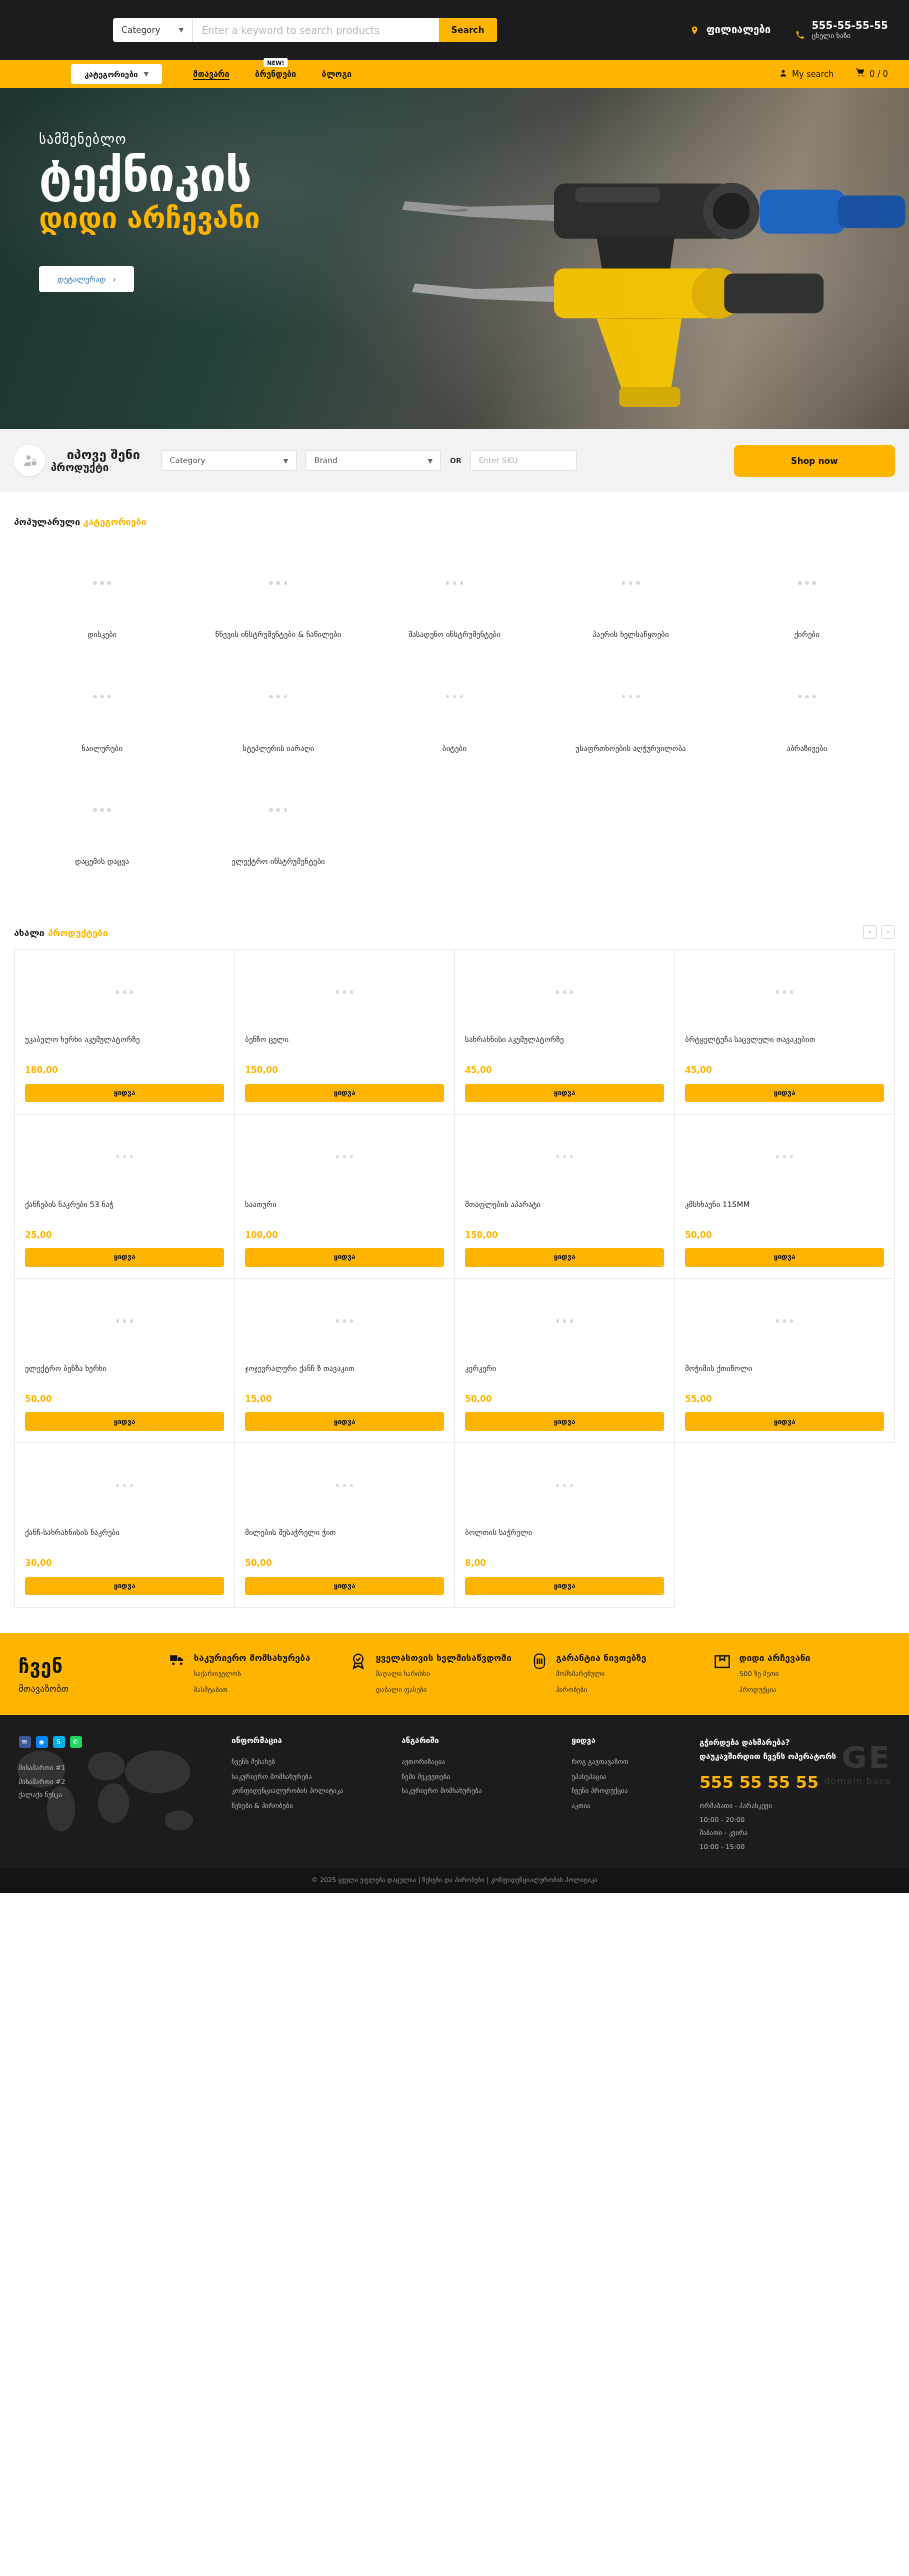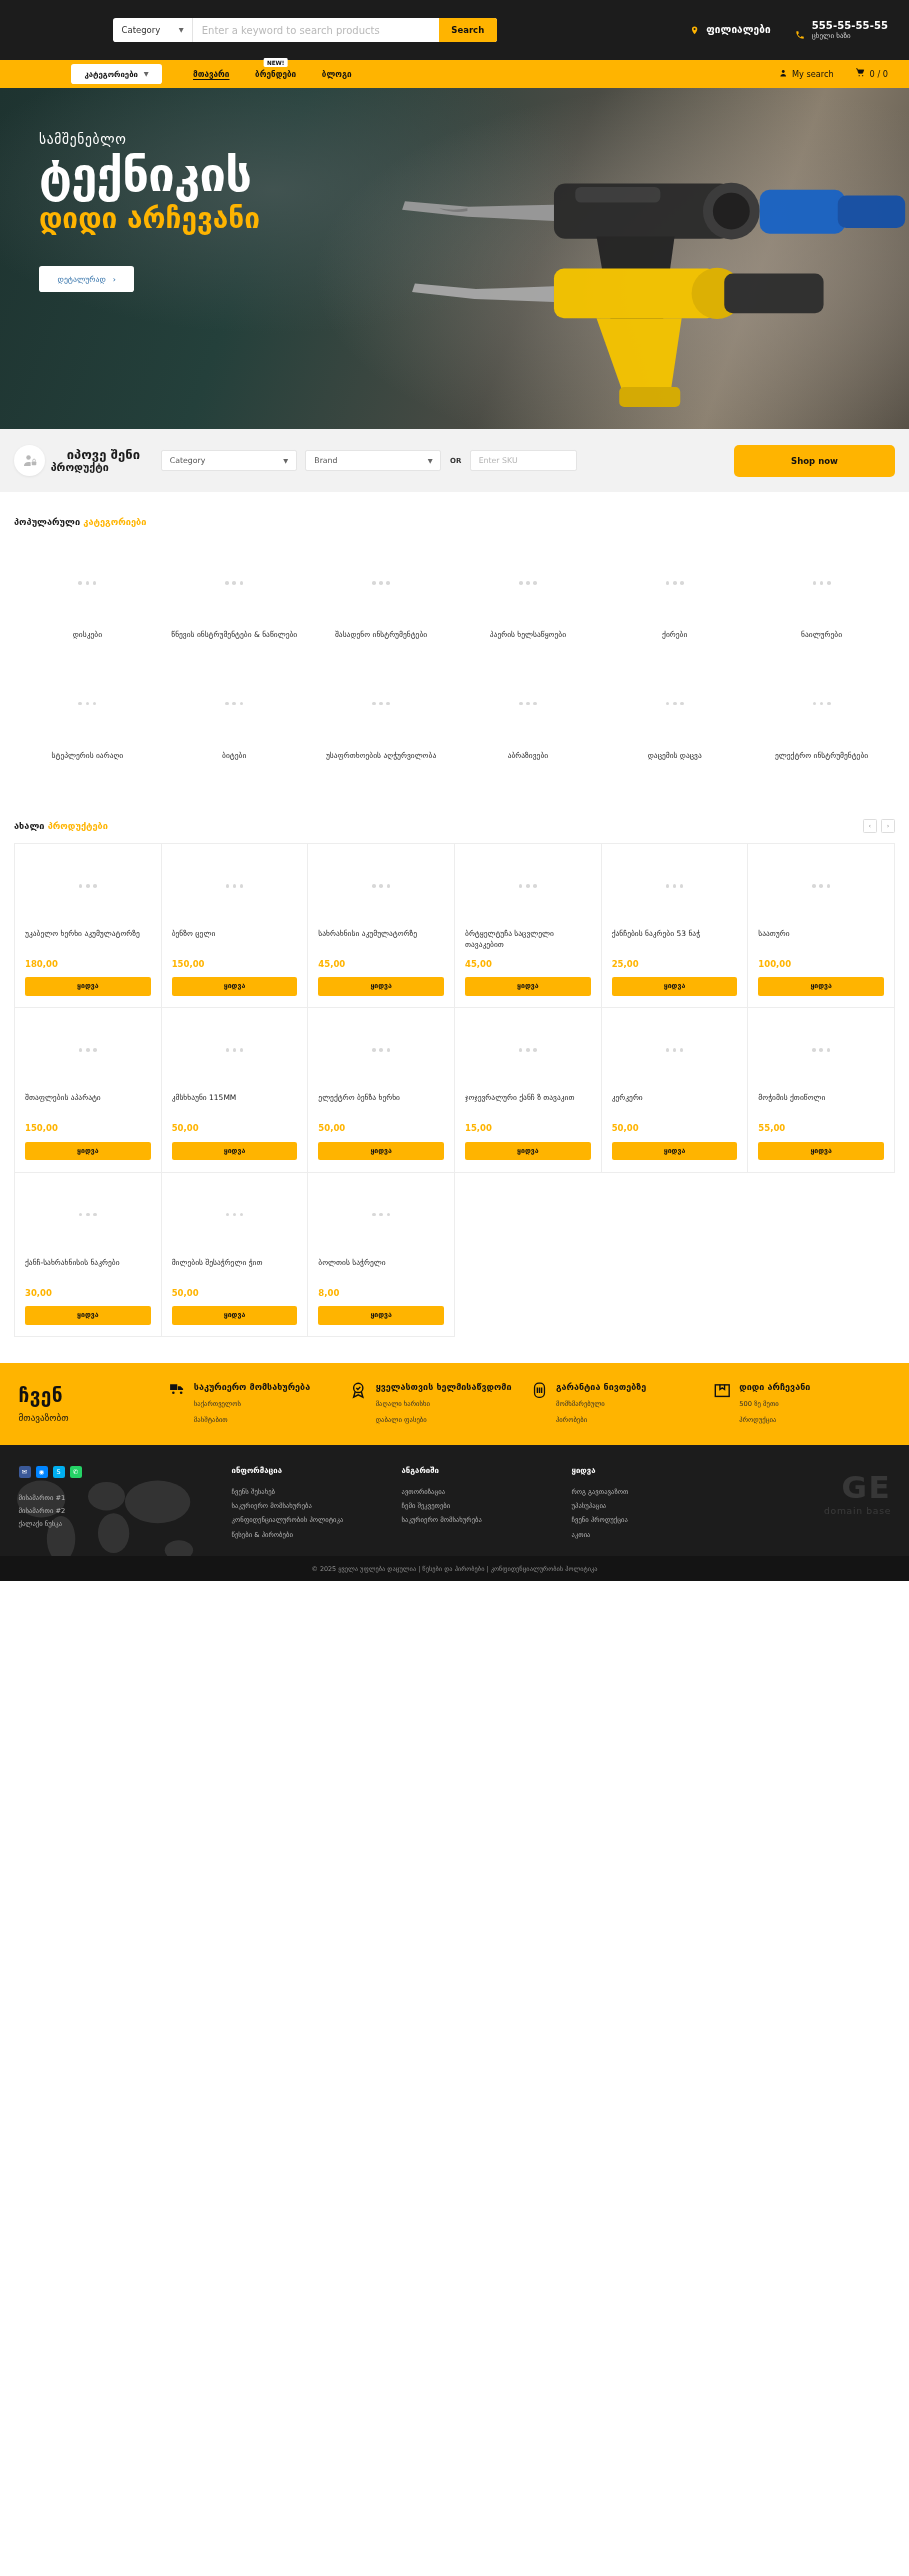--- a/index.html
+++ b/index.html
@@ -138,36 +138,36 @@
   .sec-title em { font-style: normal; color: #ffb400; }
   .arrows { margin-left: auto; display: flex; gap: 4.3px; }
   .arrow {
     width: 14px; height: 14px; border: 0.7px solid #ddd; background: #fff;
     border-radius: 1.4px; display: flex; align-items: center; justify-content: center;
     font-size: 6.4px; color: #888; cursor: pointer;
   }
 
   
   .cat-grid {
-    display: grid; grid-template-columns: repeat(6, 1fr);
-    padding: 7px 14px 21px 14px; row-gap: 7px;
+    display: grid; grid-template-columns: repeat(5, 1fr);
+    padding: 7px 14px 21px 14px; 
   }
   .cat-cell { text-align: center; padding: 12.8px 5.7px; }
   .cat-img {
     height: 61px; display: flex; align-items: center; justify-content: center;
   }
   .ph-dots { display: flex; gap: 3.6px; }
   .ph-dots i { width: 3.6px; height: 3.6px; border-radius: 50%; background: #d8d8d8; display:block; }
   .cat-label {
     margin-top: 15.6px; font-size: 7.5px; color: #1c1c1c; line-height: 1.5;
   }
 
   
   .prod-grid {
-    display: grid; grid-template-columns: repeat(6, 1fr);
+    display: grid; grid-template-columns: repeat(4, 1fr);
     border-left: 0.7px solid #ededed; border-top: 0.7px solid #ededed;
     margin: 4.3px 14px 0 14px;
   }
   .prod-card {
     border-right: 0.7px solid #ededed; border-bottom: 0.7px solid #ededed;
     padding: 0 0 11.4px 0; background: #fff;
   }
   .prod-img { height: 84px; display: flex; align-items: center; justify-content: center; }
   .prod-body { padding: 0 10px; }
   .prod-name {
@@ -772,17 +772,28 @@
     </div>
     <div class="fcol">
       <h4>ყიდვა</h4>
       <ul id="fcol2">
           <li>როგ გავთავაზოთ</li>
           <li>უპასუპაცია</li>
           <li>ჩვენი პროდუქცია</li>
           <li>აკთია</li>
         </ul>
     </div>
+    <div class="fc-hours">
+      <div class="q">გჭირდება დახმარება?</div>
+      <div class="q">დაუკავშირდით ჩვენს ოპერატორს</div>
+      <div class="phone">555 55 55 55</div>
+      <div class="hr">
+        <div>ორშაბათი - პარასკევი</div>
+        <div>10:00 - 20:00</div>
+        <div>შაბათი - კვირა</div>
+        <div>10:00 - 15:00</div>
+      </div>
+    </div>
   </div>
 </div>
 
 <div class="copyright">© 2025 ყველა უფლება დაცულია  |  წესები და პირობები  |  კონფიდენციალურობის პოლიტიკა</div>
 
 
 </body></html>

